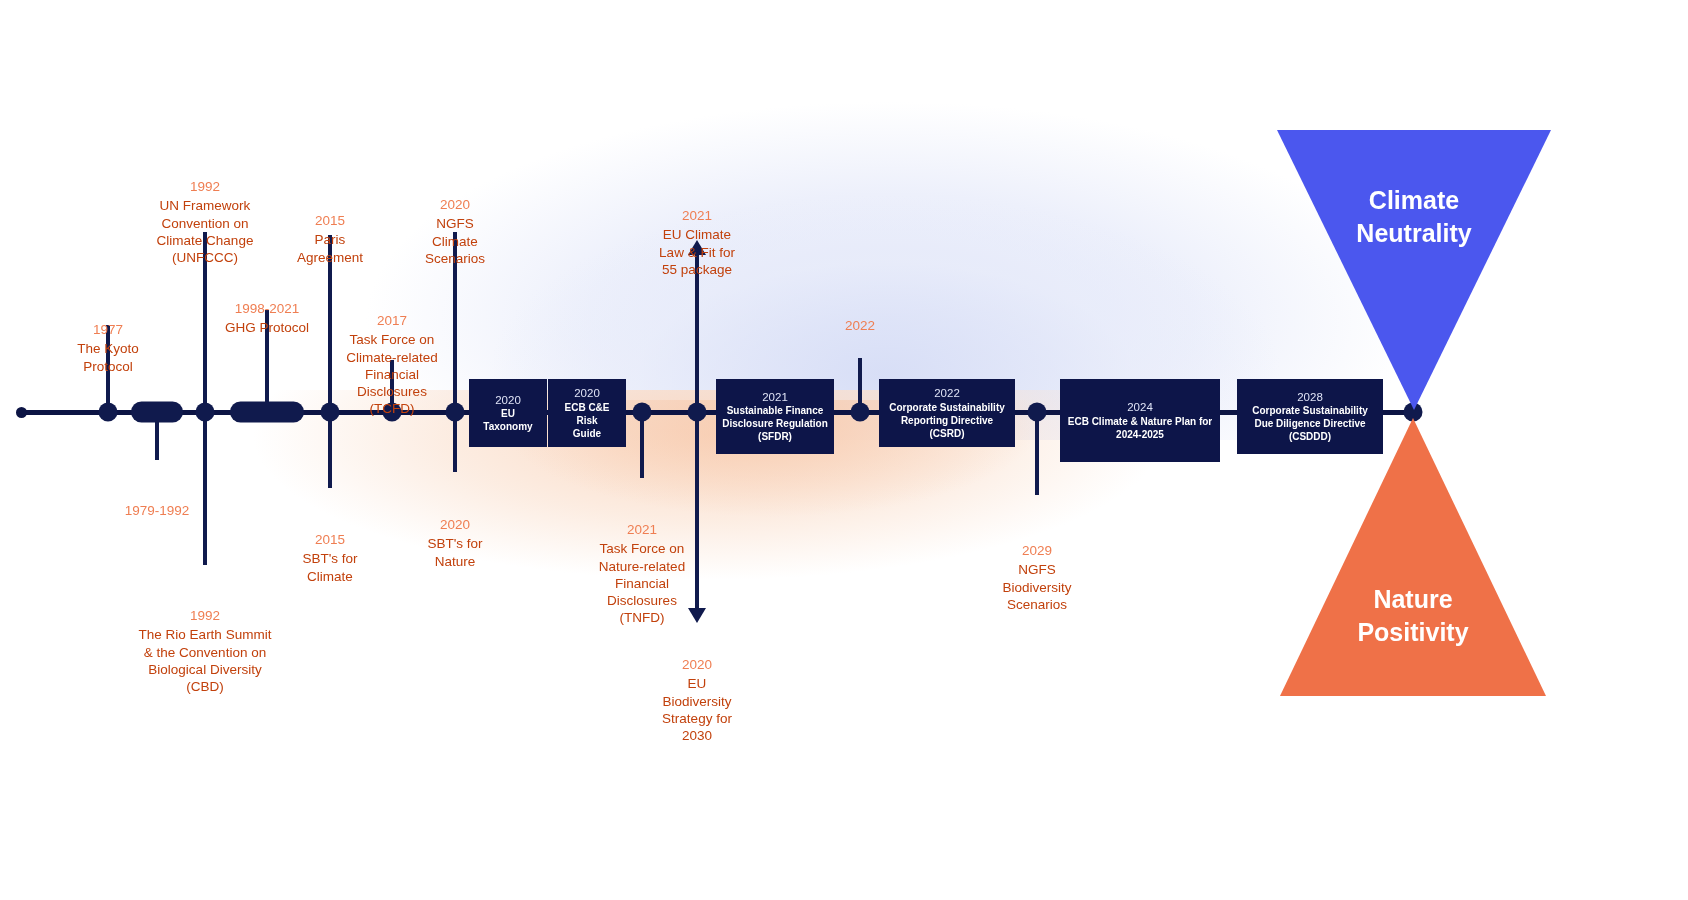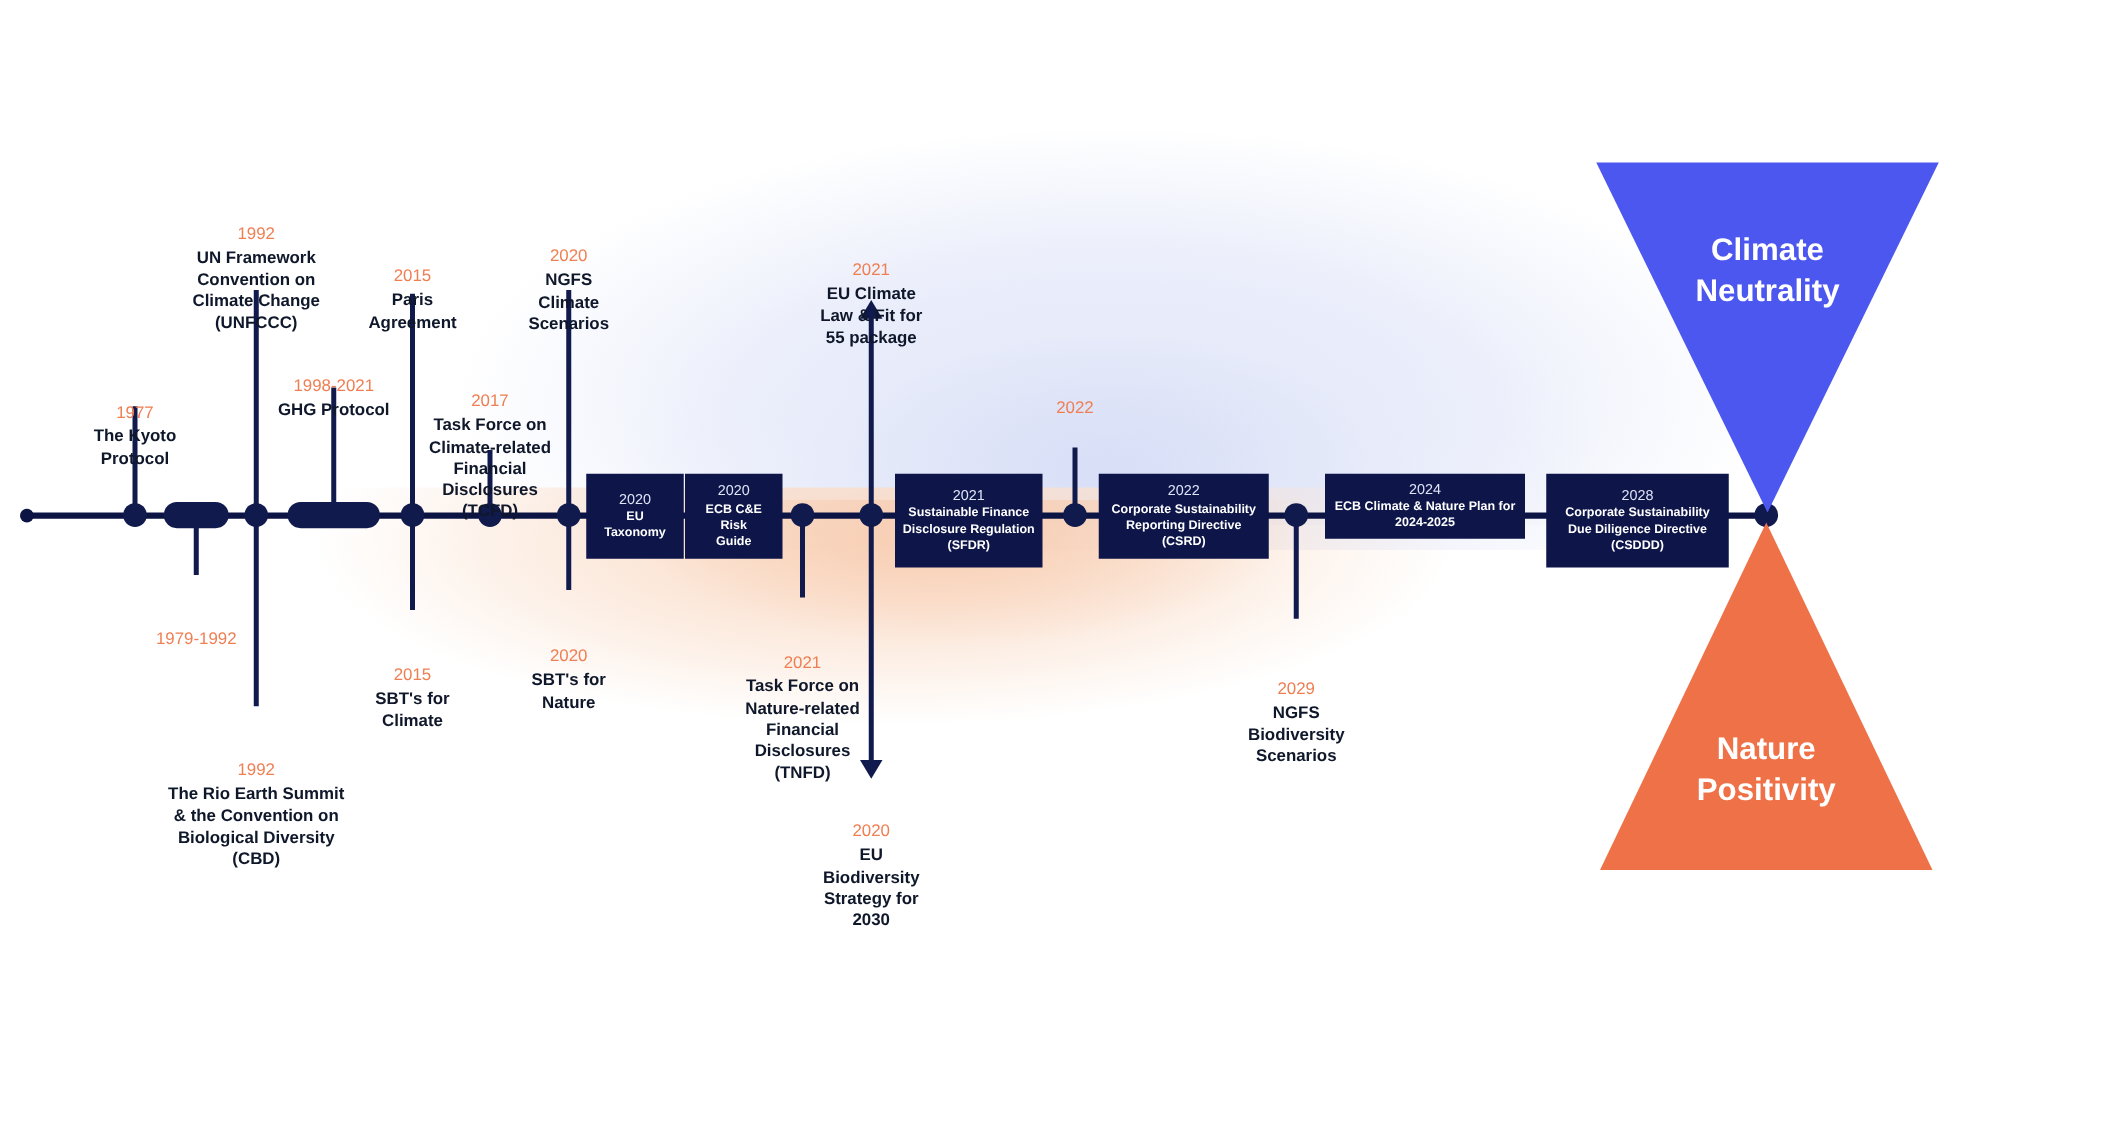--- a/index.html
+++ b/index.html
@@ -80,21 +80,21 @@
   
   .callout{
     position:absolute;text-align:center;transform:translateX(-50%);
     line-height:1.28;
     margin-top:36px;
   }
   .callout .yr{
     color:#ef7e52;font-size:13.5px;font-weight:400;display:block;margin-bottom:2px;
   }
   .callout .ttl{
-    color:#0f172a;font-size:13.5px;font-weight:700;display:block;white-space:pre-line;
+    color:#c2410c;font-size:13.5px;font-weight:400;display:block;white-space:pre-line;
   }
 
   
   .box{
     position:absolute;background:#0d1549;
     transform:translateX(-50%);
     color:#ffffff;text-align:center;
     display:flex;flex-direction:column;align-items:center;justify-content:center;
     box-sizing:border-box;padding:5px 6px;
     line-height:1.3;
@@ -269,21 +269,21 @@
     <span class="byr">2021</span>
     <span class="btxt">Sustainable Finance
 Disclosure Regulation
 (SFDR)</span>
   </div>
   <div class="box" style="left:947px;top:379px;width:136px;height:68px;">
     <span class="byr">2022</span>
     <span class="btxt">Corporate Sustainability
 Reporting Directive (CSRD)</span>
   </div>
-  <div class="box" style="left:1140px;top:379px;width:160px;height:52px;">
+  <div class="box" style="left:1140px;top:379px;width:160px;height:83px;">
     <span class="byr">2024</span>
     <span class="btxt">ECB Climate &amp; Nature Plan for
 2024-2025</span>
   </div>
   <div class="box" style="left:1310px;top:379px;width:146px;height:75px;">
     <span class="byr">2028</span>
     <span class="btxt">Corporate Sustainability
 Due Diligence Directive
 (CSDDD)</span>
   </div>

